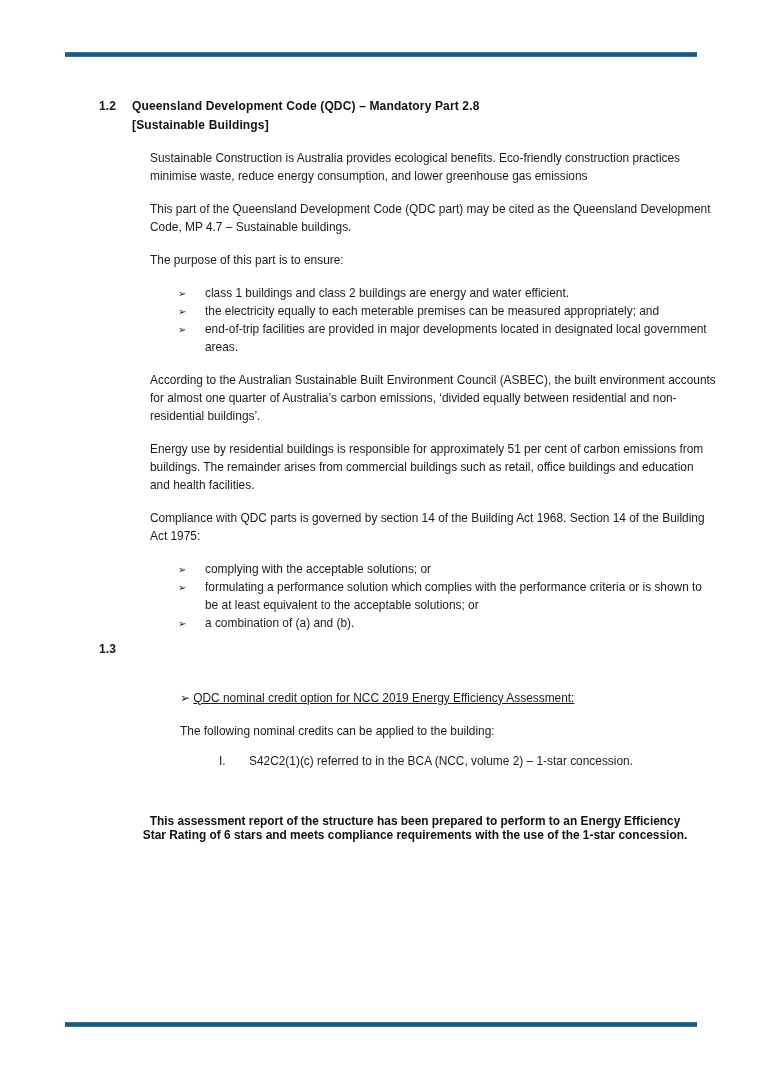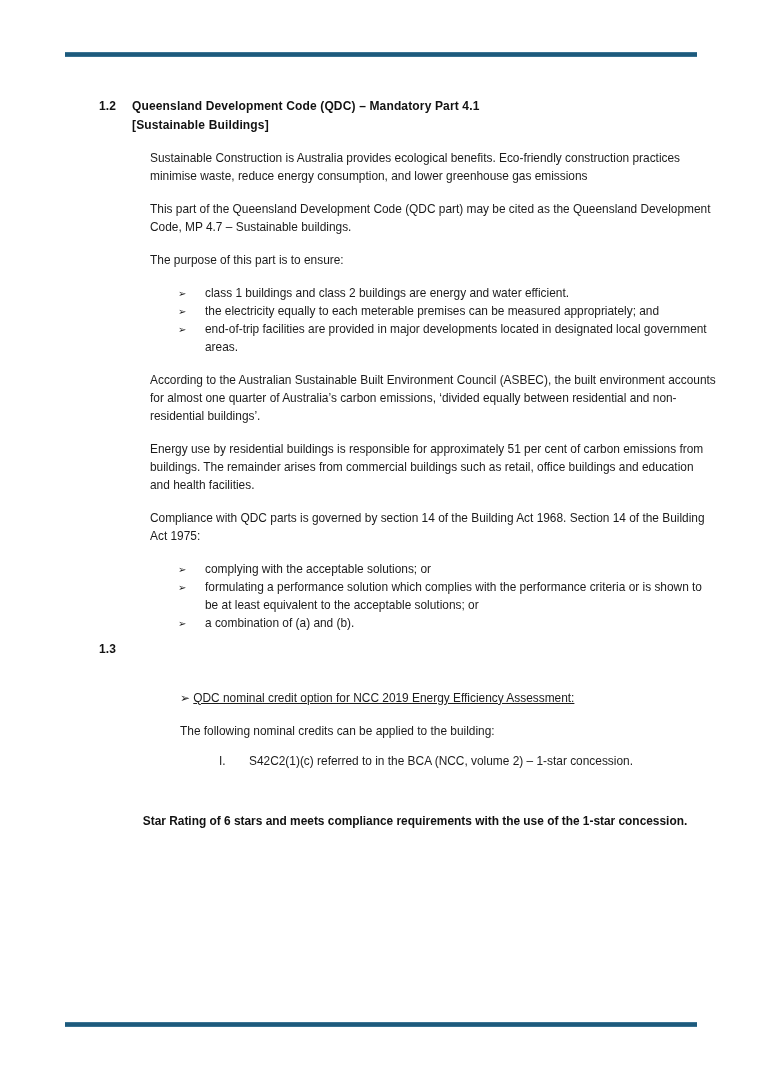--- a/index.html
+++ b/index.html
@@ -85,21 +85,21 @@
 
 <div class="page">
 
   <div class="rule rule-top"></div>
 
   <div class="content">
 
     <h2 class="sec-heading">
       <span class="sec-num">1.2</span>
       <span class="sec-title">
-        <span>Queensland Development Code (QDC) – Mandatory Part 4.1</span>
+        <span>Queensland Development Code (QDC) – Mandatory Part 2.8</span>
         <span>[Sustainable Buildings]</span>
       </span>
     </h2>
 
     <div class="body-block">
       <p class="para">Sustainable Construction is Australia provides ecological benefits. Eco-friendly construction practices minimise waste, reduce energy consumption, and lower greenhouse gas emissions</p>
       <p class="para">This part of the Queensland Development Code (QDC part) may be cited as the Queensland Development Code, MP 4.7 – Sustainable buildings.</p>
       <p class="para">The purpose of this part is to ensure:</p>
 
       <ul class="arrow-list">
@@ -149,20 +149,21 @@
 
       <p class="para credits-lead">The following nominal credits can be applied to the building:</p>
 
       <div class="credit-row">
         <span class="credit-num">I.</span>
         <span>S42C2(1)(c) referred to in the BCA (NCC, volume 2) – 1-star concession.</span>
       </div>
     </div>
 
     <div class="footer-statement">
+      <span>This assessment report of the structure has been prepared to perform to an Energy Efficiency</span>
       <span>Star Rating of 6 stars and meets compliance requirements with the use of the 1-star concession.</span>
     </div>
 
   </div>
 
   <div class="rule rule-bottom"></div>
 
 </div>
 
 </body></html>

